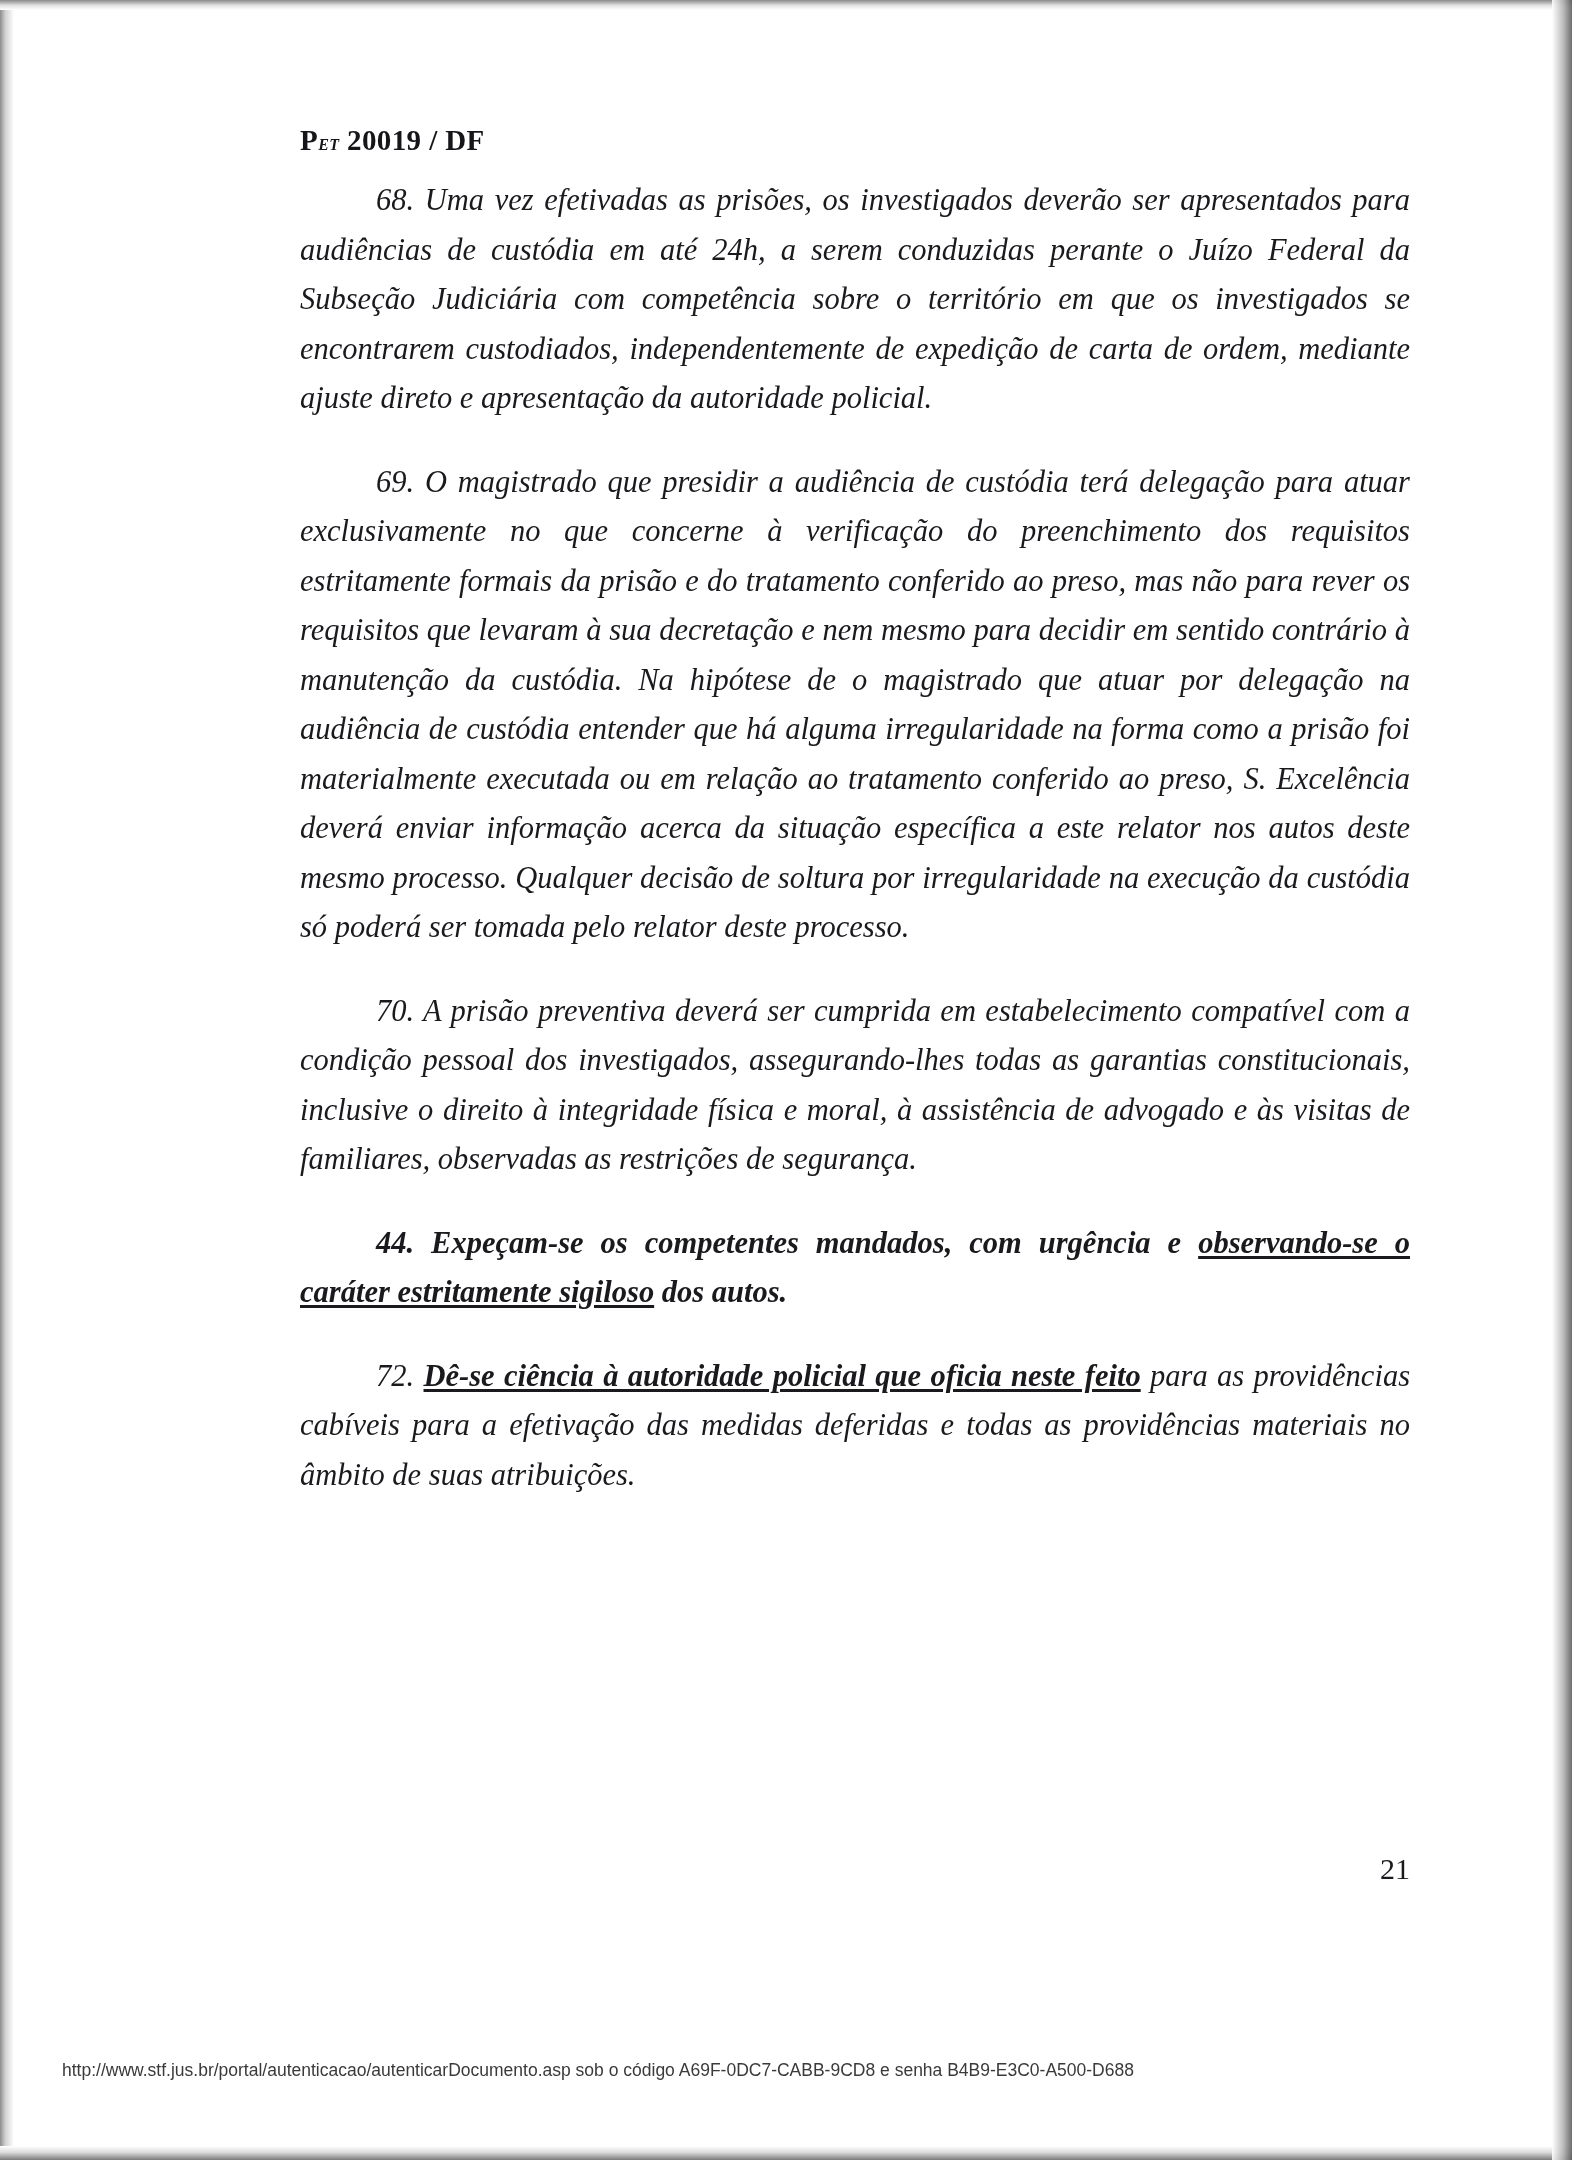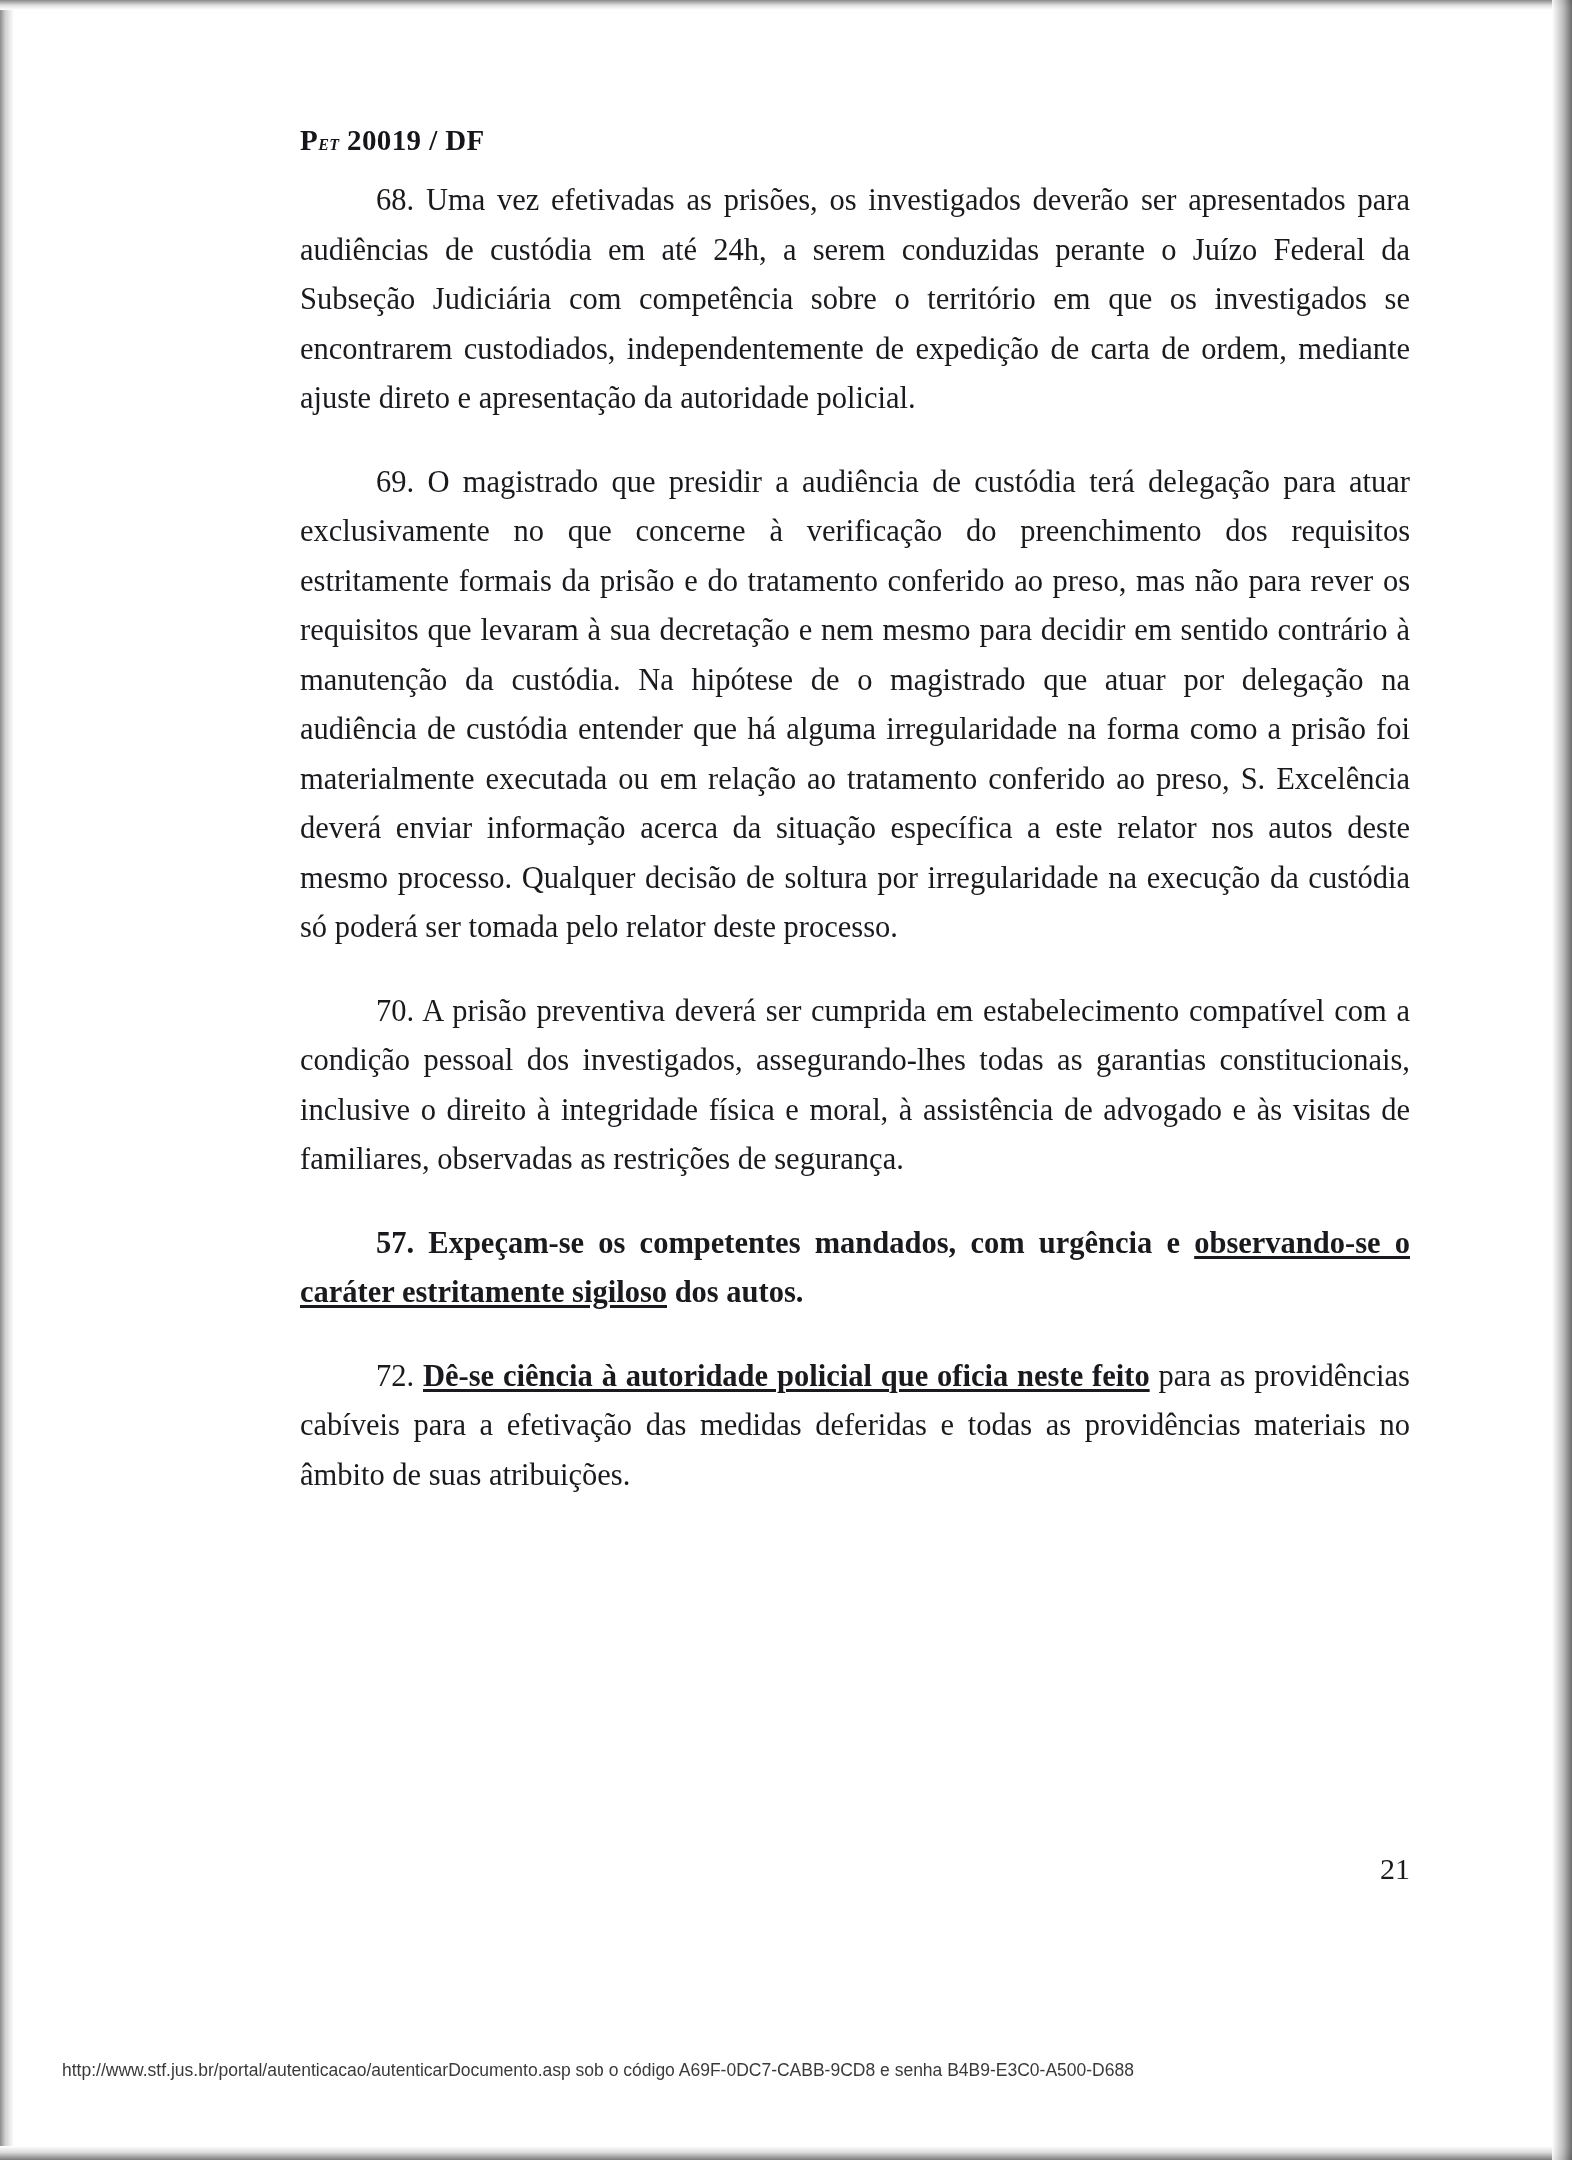--- a/index.html
+++ b/index.html
@@ -52,20 +52,21 @@
     width: 100%; height: 14px;
     background: linear-gradient(to top, #7c7c7c 0%, #dcdcdc 55%, #ffffff 100%);
     pointer-events: none;
   }
 
   .content {
     position: absolute;
     left: 300px;
     top: 0;
     width: 1110px;
+    font-style: italic;
   }
 
   .doc-header {
     position: absolute;
     left: 300px;
     top: 124px;
     font-family: "Liberation Serif", serif;
     font-size: 29px;
     font-weight: bold;
     letter-spacing: 0.4px;
@@ -134,21 +135,21 @@
   </div>
 
   <div class="content" style="top:176px;">
 
     <p class="para">68. Uma vez efetivadas as prisões, os investigados deverão ser apresentados para audiências de custódia em até 24h, a serem conduzidas perante o Juízo Federal da Subseção Judiciária com competência sobre o território em que os investigados se encontrarem custodiados, independentemente de expedição de carta de ordem, mediante ajuste direto e apresentação da autoridade policial.</p>
 
     <p class="para">69. O magistrado que presidir a audiência de custódia terá delegação para atuar exclusivamente no que concerne à verificação do preenchimento dos requisitos estritamente formais da prisão e do tratamento conferido ao preso, mas não para rever os requisitos que levaram à sua decretação e nem mesmo para decidir em sentido contrário à manutenção da custódia. Na hipótese de o magistrado que atuar por delegação na audiência de custódia entender que há alguma irregularidade na forma como a prisão foi materialmente executada ou em relação ao tratamento conferido ao preso, S. Excelência deverá enviar informação acerca da situação específica a este relator nos autos deste mesmo processo. Qualquer decisão de soltura por irregularidade na execução da custódia só poderá ser tomada pelo relator deste processo.</p>
 
     <p class="para">70. A prisão preventiva deverá ser cumprida em estabelecimento compatível com a condição pessoal dos investigados, assegurando-lhes todas as garantias constitucionais, inclusive o direito à integridade física e moral, à assistência de advogado e às visitas de familiares, observadas as restrições de segurança.</p>
 
-    <p class="para bold-para"><span>57. Expeçam-se os competentes mandados, com urgência e </span><span class="u">observando-se o caráter estritamente sigiloso</span><span> dos autos.</span></p>
+    <p class="para bold-para"><span>44. Expeçam-se os competentes mandados, com urgência e </span><span class="u">observando-se o caráter estritamente sigiloso</span><span> dos autos.</span></p>
 
     <p class="para"><span>72. </span><span class="bu">Dê-se ciência à autoridade policial que oficia neste feito</span><span> para as providências cabíveis para a efetivação das medidas deferidas e todas as providências materiais no âmbito de suas atribuições.</span></p>
 
   </div>
 
   <div class="page-number">21</div>
 
   <div class="footer">
     <div>http://www.stf.jus.br/portal/autenticacao/autenticarDocumento.asp sob o código A69F-0DC7-CABB-9CD8 e senha B4B9-E3C0-A500-D688</div>
   </div>

